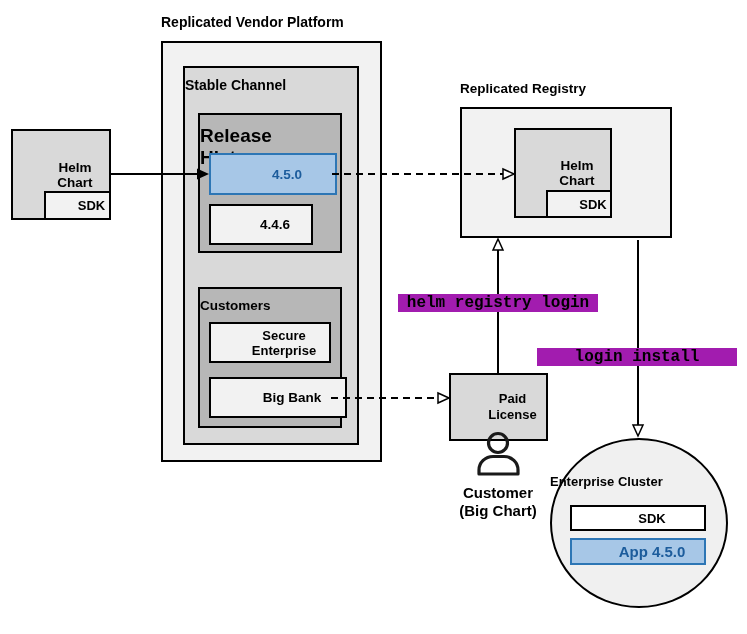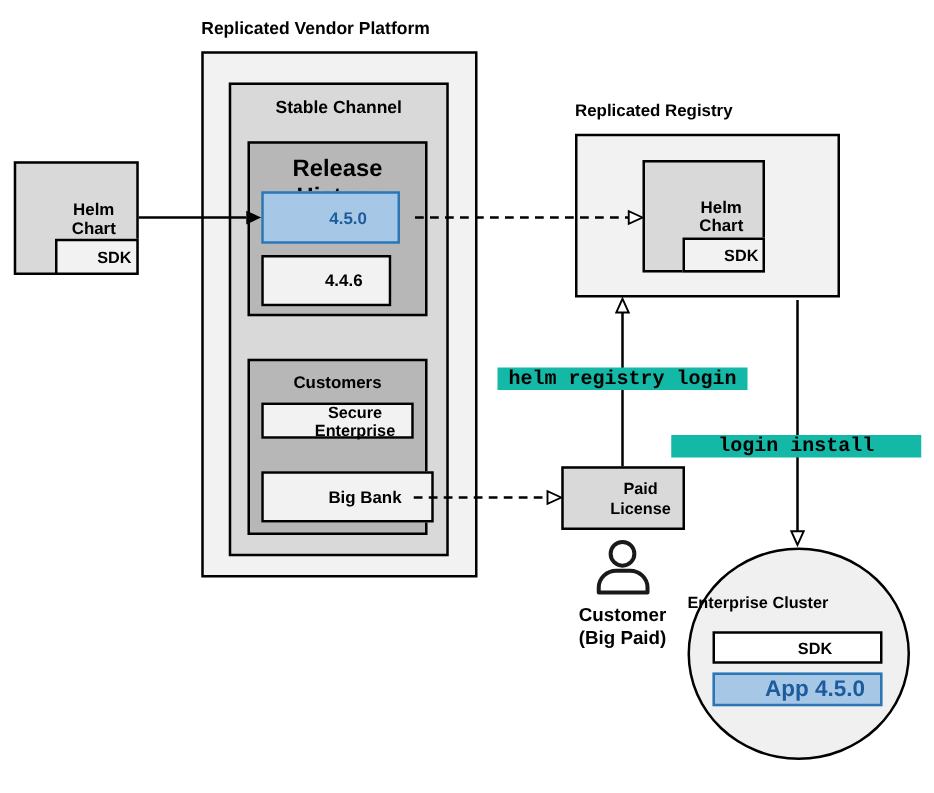--- a/index.html
+++ b/index.html
@@ -12,59 +12,59 @@
     --line:#000000;
     --white:#ffffff;
   }
   html,body{margin:0;padding:0;background:#fff;}
   .canvas{
     position:relative;width:747px;height:634px;background:#fff;overflow:hidden;
     font-family:"Liberation Sans","DejaVu Sans",sans-serif;color:#000;
   }
   .box{position:absolute;box-sizing:border-box;border:2px solid var(--line);}
   .lbl{font-weight:bold;}
-  .hdr{position:absolute;left:0;right:0;text-align:center;font-weight:bold;}
+  .hdr{position:absolute;left:0;right:0;font-weight:bold;}
   .center-txt{display:flex;align-items:center;justify-content:center;font-weight:bold;text-align:center;padding-left:28px;}
 
   .vendor-title{position:absolute;left:161px;top:14px;width:221px;font-size:14px;}
   .platform{left:161px;top:41px;width:221px;height:421px;background:var(--gray-light);}
   .stable{left:183px;top:66px;width:176px;height:379px;background:var(--gray-mid);}
   .stable .hdr{top:9px;font-size:14px;}
   .release{left:198px;top:113px;width:144px;height:140px;background:var(--gray-dark);}
   .release .hdr{top:10px;font-size:19px;}
-  .v450{left:209px;top:153px;width:111px;height:42px;background:var(--blue-fill);
+  .v450{left:209px;top:153px;width:128px;height:42px;background:var(--blue-fill);
         border:2.5px solid var(--blue-border);color:var(--blue-text);font-size:13.5px;}
   .v446{left:209px;top:204px;width:104px;height:41px;background:var(--gray-light);font-size:13.5px;}
   .customers{left:198px;top:287px;width:144px;height:141px;background:var(--gray-dark);}
   .customers .hdr{top:9px;font-size:13.5px;}
-  .secure{left:209px;top:322px;width:122px;height:29px;background:var(--gray-light);font-size:13px;line-height:15px;}
+  .secure{left:209px;top:322px;width:122px;height:41px;background:var(--gray-light);font-size:13px;line-height:15px;}
   .secure span{display:inline-block;max-width:80px;}
   .bigbank{left:209px;top:377px;width:138px;height:41px;background:var(--gray-light);font-size:13.5px;}
 
   .helm-src{left:11px;top:129px;width:100px;height:91px;background:var(--gray-mid);font-size:13.5px;}
   .sdk-src{left:44px;top:191px;width:67px;height:29px;background:var(--gray-light);font-size:13px;}
 
   .registry-title{position:absolute;left:460px;top:81px;width:212px;font-size:13.5px;}
   .registry{left:460px;top:107px;width:212px;height:131px;background:var(--gray-light);}
   .helm-reg{left:514px;top:128px;width:98px;height:90px;background:var(--gray-mid);font-size:13.5px;}
   .sdk-reg{left:546px;top:190px;width:66px;height:28px;background:var(--gray-light);font-size:13px;}
 
-  .paid{left:449px;top:373px;width:99px;height:51px;background:var(--gray-mid);font-size:13px;line-height:16px;flex-direction:column;}
+  .paid{left:449px;top:373px;width:99px;height:68px;background:var(--gray-mid);font-size:13px;line-height:16px;flex-direction:column;}
 
   .cust-lbl{position:absolute;left:438px;top:484px;width:120px;font-size:15px;line-height:18px;font-weight:bold;text-align:center;}
 
   .cluster{left:550px;top:438px;width:178px;height:170px;background:#f0f0f0;border-radius:50%;}
   .cluster-lbl{position:absolute;left:550px;top:474px;width:178px;font-size:13px;}
   .sdk-k8s{left:570px;top:505px;width:136px;height:26px;background:var(--white);font-size:13px;}
   .app450{left:570px;top:538px;width:136px;height:27px;background:var(--blue-fill);
-          border:2.5px solid var(--blue-border);color:var(--blue-text);font-size:18px;}
+          border:2.5px solid var(--blue-border);color:var(--blue-text);font-size:15px;}
 
   .overlay{position:absolute;left:0;top:0;width:747px;height:634px;pointer-events:none;}
 
-  .cmd{position:absolute;background:#14b8a6;text-align:center;
+  .cmd{position:absolute;background:#a21caf;text-align:center;
        font-family:"Liberation Mono","DejaVu Sans Mono",monospace;
        font-weight:bold;font-size:16px;line-height:18px;white-space:nowrap;}
   .cmd-login{left:398px;top:294px;width:200px;}
   .cmd-install{left:537px;top:348px;width:200px;}
 </style>
 </head>
 <body>
 
 <div class="canvas">
 
@@ -94,21 +94,21 @@
   <div class="box helm-reg center-txt">Helm Chart</div>
   <div class="box sdk-reg center-txt">SDK</div>
 
   <div class="box paid center-txt">
     <span>Paid</span>
     <span>License</span>
   </div>
 
   <div class="cust-lbl">
     <span>Customer</span><br>
-    <span>(Big Paid)</span>
+    <span>(Big Chart)</span>
   </div>
 
   <div class="box cluster"></div>
   <div class="cluster-lbl lbl">Enterprise Cluster</div>
   <div class="box sdk-k8s center-txt">SDK</div>
   <div class="box app450 center-txt">App 4.5.0</div>
 
   <svg class="overlay" width="747" height="634" viewBox="0 0 747 634">
 
     <g>

